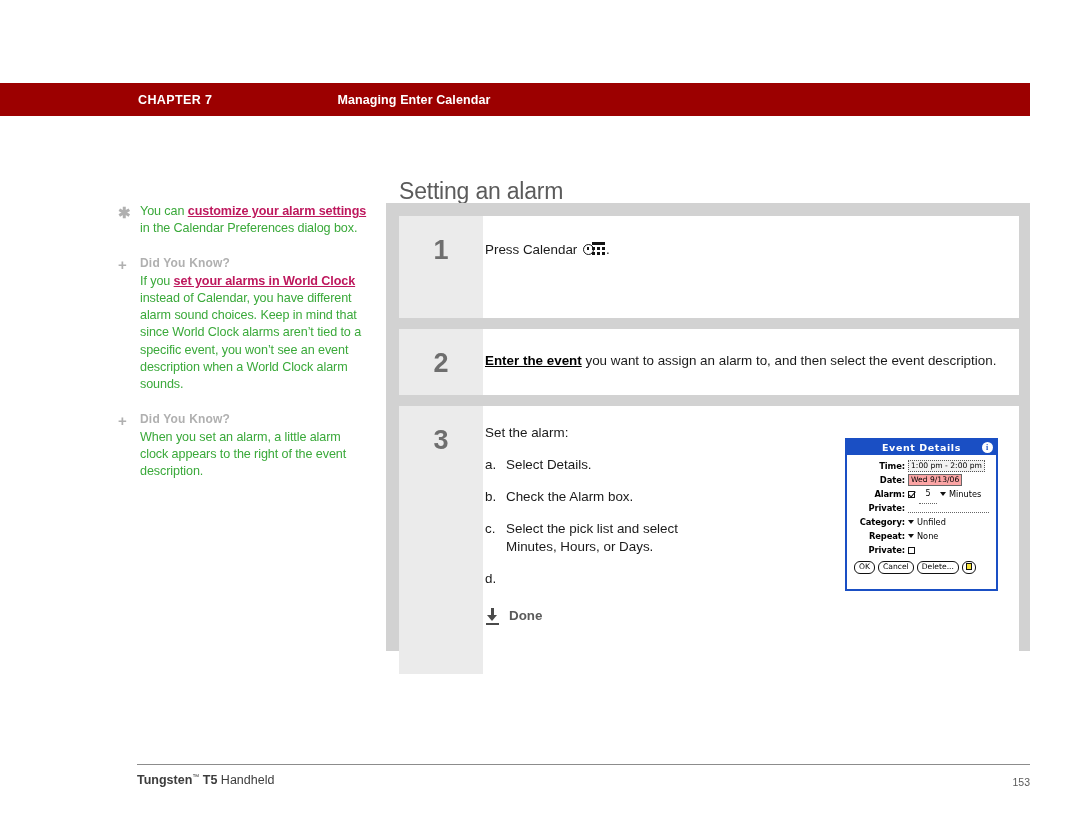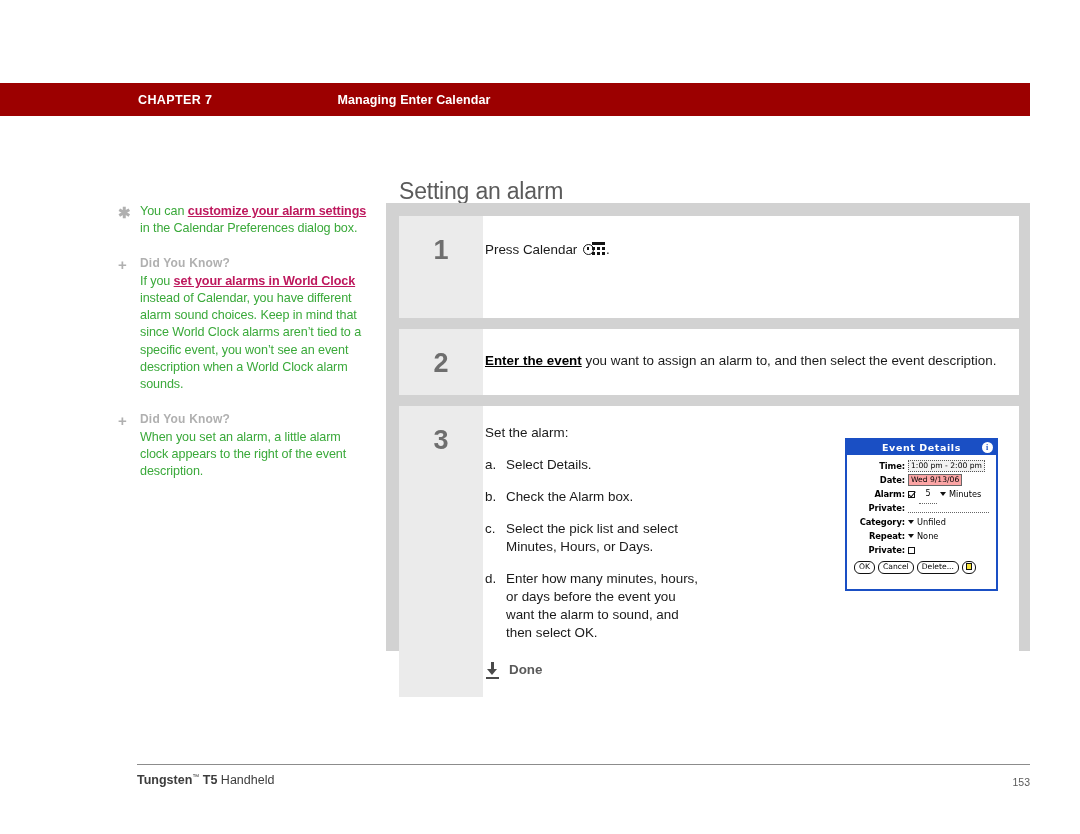--- a/index.html
+++ b/index.html
@@ -504,21 +504,20 @@
         <li>
           <span class="lbl">b.</span>
           <span class="txt">Check the Alarm box.</span>
         </li>
         <li>
           <span class="lbl">c.</span>
           <span class="txt" style="max-width:215px;display:inline-block">Select the pick list and select Minutes, Hours, or Days.</span>
         </li>
         <li>
           <span class="lbl">d.</span>
-          <span class="txt" style="max-width:200px;display:inline-block">Enter how many minutes, hours, or days before the event you want the alarm to sound, and then select OK.</span>
         </li>
       </ul>
       <div class="done-line">
         <span class="done-icon">
           <span class="shaft"></span>
             <span class="head"></span>
             <span class="base"></span>
         </span>
         <span class="done-label">Done</span>
       </div>

